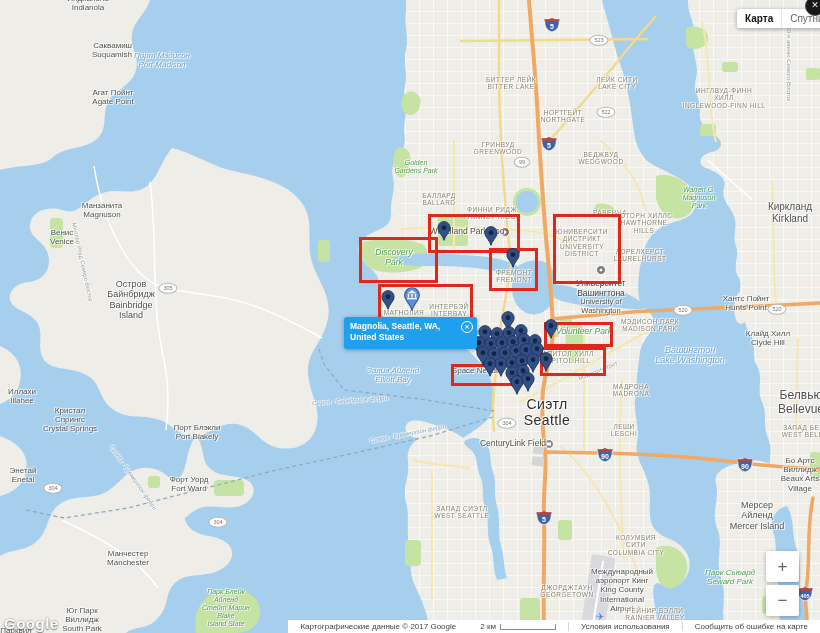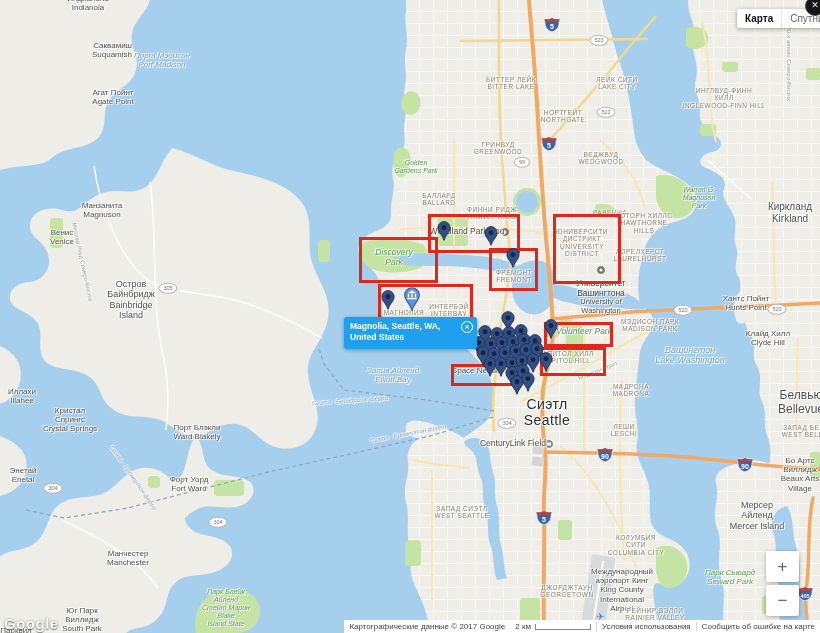--- a/index.html
+++ b/index.html
@@ -66,21 +66,21 @@
                font-family:"Liberation Sans",sans-serif;}
 
   
   #glogo{position:absolute;left:4px;bottom:1px;font-size:15px;font-weight:bold;
          letter-spacing:.5px;color:#fff;opacity:.92;z-index:20;
          text-shadow:0 0 2px rgba(90,90,90,.8),0 1px 1px rgba(60,60,60,.6);}
 
   
   #attrib{position:absolute;right:0;bottom:0;height:13px;display:flex;
           align-items:center;background:#fff;font-size:8px;color:#444;z-index:20;}
-  #attrib .seg{padding:0 5px;white-space:nowrap;}
+  #attrib .seg{padding:0 12px;white-space:nowrap;}
   #attrib .link{cursor:pointer;border-left:1px solid #d6d6d6;}
   #attrib .scale{display:flex;align-items:center;}
   #attrib .bar{width:54px;height:5px;border:1px solid #888;border-top:none;margin-left:4px;}
 </style>
 </head>
 <body>
 
 <div id="app">
 
   <svg id="basemap" width="820" height="633" viewBox="0 0 820 633">
@@ -257,21 +257,21 @@
         <div>Иллахи</div>
         <div>Illahee</div>
       </div>
       <div class="lbl town" style="left: 70px; top: 420px;">
         <div>Кристал</div>
         <div>Спрингс</div>
         <div>Crystal Springs</div>
       </div>
       <div class="lbl town" style="left: 197px; top: 432px;">
         <div>Порт Блэкли</div>
-        <div>Ward Blakely</div>
+        <div>Port Blakely</div>
       </div>
       <div class="lbl town" style="left: 189px; top: 484px;">
         <div>Форт Уорд</div>
         <div>Fort Ward</div>
       </div>
       <div class="lbl town" style="left: 23px; top: 475px;">
         <div>Энетай</div>
         <div>Enetai</div>
       </div>
       <div class="lbl town" style="left: 128px; top: 558px;">

